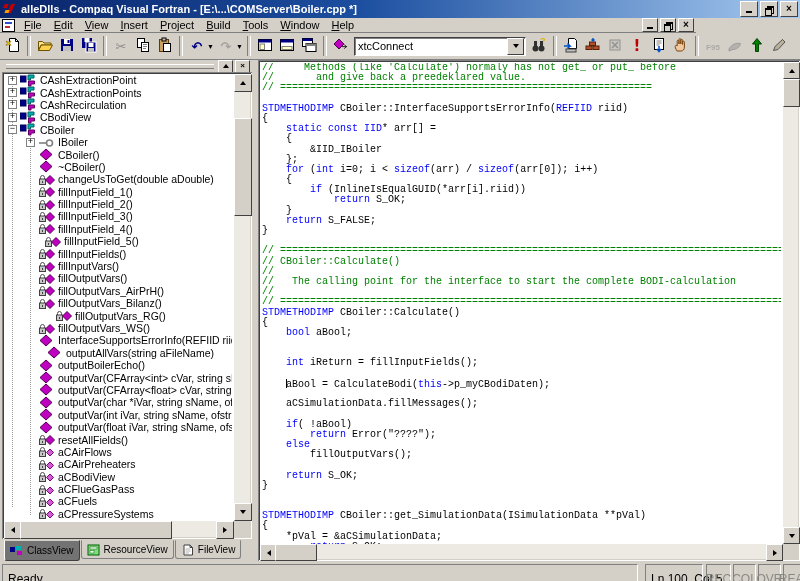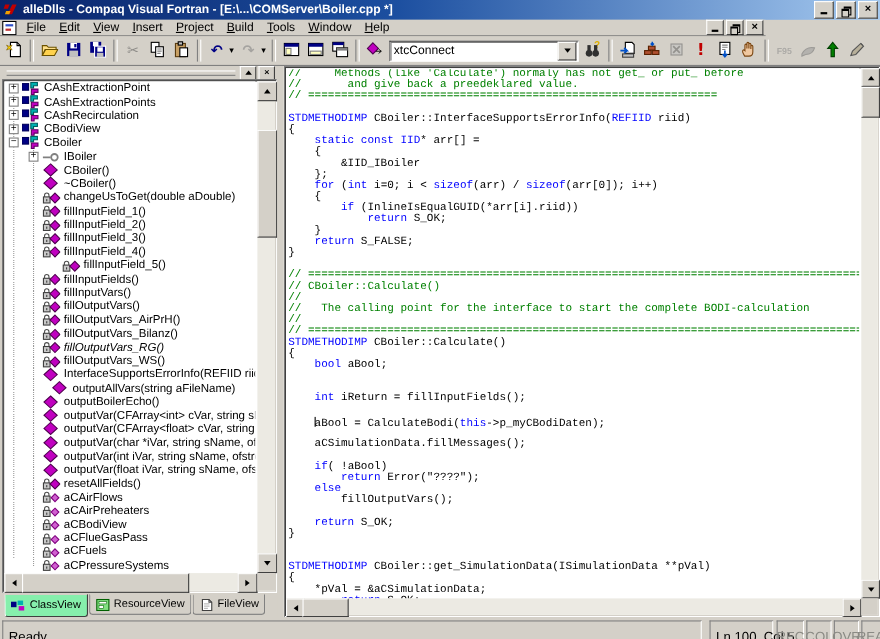--- a/index.html
+++ b/index.html
@@ -63,21 +63,21 @@
   .ticon{width:17px;height:13px;flex:0 0 auto;margin-left:3px;position:relative;z-index:1}
   .ticon svg{position:absolute;left:0;top:0}
   
   .sb-track{background:#ECEAE3;position:absolute}
   .sb-btn{position:absolute;display:flex;align-items:center;justify-content:center;background:#D4D0C8}
   .sb-thumb{position:absolute;background:#D4D0C8}
   .sb-corner{position:absolute;background:#D4D0C8}
   
   #ws-tabs{left:0;top:479px;width:250px;height:22px;display:flex;align-items:flex-start;padding:1px 0 0 2px;box-sizing:border-box}
   .ws-tab{height:17px;display:flex;align-items:center;padding:0 5px;font-size:10px;white-space:nowrap;background:#D4D0C8;border:1px solid #808080;border-top:1px solid #D4D0C8;border-radius:0 0 3px 3px;margin-right:1px;color:#000}
-  .ws-tab.active{height:19px;border-color:#fff #404040 #404040 #fff;border-top:1px solid #D4D0C8;background:#86efac;font-weight:normal}
+  .ws-tab.active{height:19px;border-color:#fff #404040 #404040 #fff;border-top:1px solid #D4D0C8;background:#737373;font-weight:normal}
   .ws-tab .ticon2{width:14px;height:12px;position:relative;margin-right:3px}
   
   #splitter{left:252px;top:0;width:6px;height:501px;background:#D4D0C8}
   
   #editor{left:258px;top:0;width:542px;height:501px;background:#fff}
   #code-view{left:2px;top:1px;width:522px;height:543px;max-height:543px;overflow:hidden;
      font-family:"Liberation Mono","DejaVu Sans Mono",monospace;font-size:10px;line-height:10.2px;white-space:pre}
   #code-clip{left:2px;top:2px;width:521px;height:482px;overflow:hidden;background:#fff}
   .cl{height:10.2px}
   .cl .p{color:#000000}
@@ -455,21 +455,21 @@
             <div class="ticon">
               <svg width="17" height="13">
                 <path d="M2.5 6V4.5a2 2 0 0 1 4 0V6" fill="none" stroke="#505050"></path>
                 <rect x="1.5" y="6" width="6" height="5.5" fill="#C8C8C8" stroke="#404040"></rect>
                 <rect x="4" y="8" width="1" height="2" fill="#404040"></rect>
                 <polygon points="12,2.5 16.5,7 12,11.5 7.5,7" fill="#C000C0" stroke="#500050"></polygon>
               </svg>
             </div>
             <span class="lbl">fillInputField_4()</span>
           </div>
-          <div class="trow" style="padding-left: 40px; text-align: right;">
+          <div class="trow" style="padding-left: 28px; text-align: right;">
             <div style="width: 9px; flex: 0 0 auto;"></div>
             <div class="ticon">
               <svg width="17" height="13">
                 <path d="M2.5 6V4.5a2 2 0 0 1 4 0V6" fill="none" stroke="#505050"></path>
                 <rect x="1.5" y="6" width="6" height="5.5" fill="#C8C8C8" stroke="#404040"></rect>
                 <rect x="4" y="8" width="1" height="2" fill="#404040"></rect>
                 <polygon points="12,2.5 16.5,7 12,11.5 7.5,7" fill="#C000C0" stroke="#500050"></polygon>
               </svg>
             </div>
             <span class="lbl">fillInputField_5()</span>
@@ -527,21 +527,21 @@
             <div class="ticon">
               <svg width="17" height="13">
                 <path d="M2.5 6V4.5a2 2 0 0 1 4 0V6" fill="none" stroke="#505050"></path>
                 <rect x="1.5" y="6" width="6" height="5.5" fill="#C8C8C8" stroke="#404040"></rect>
                 <rect x="4" y="8" width="1" height="2" fill="#404040"></rect>
                 <polygon points="12,2.5 16.5,7 12,11.5 7.5,7" fill="#C000C0" stroke="#500050"></polygon>
               </svg>
             </div>
             <span class="lbl">fillOutputVars_Bilanz()</span>
           </div>
-          <div class="trow" style="padding-left: 22px; font-style: italic;">
+          <div class="trow" style="padding-left: 39px;">
             <div style="width: 9px; flex: 0 0 auto;"></div>
             <div class="ticon">
               <svg width="17" height="13">
                 <path d="M2.5 6V4.5a2 2 0 0 1 4 0V6" fill="none" stroke="#505050"></path>
                 <rect x="1.5" y="6" width="6" height="5.5" fill="#C8C8C8" stroke="#404040"></rect>
                 <rect x="4" y="8" width="1" height="2" fill="#404040"></rect>
                 <polygon points="12,2.5 16.5,7 12,11.5 7.5,7" fill="#C000C0" stroke="#500050"></polygon>
               </svg>
             </div>
             <span class="lbl">fillOutputVars_RG()</span>

